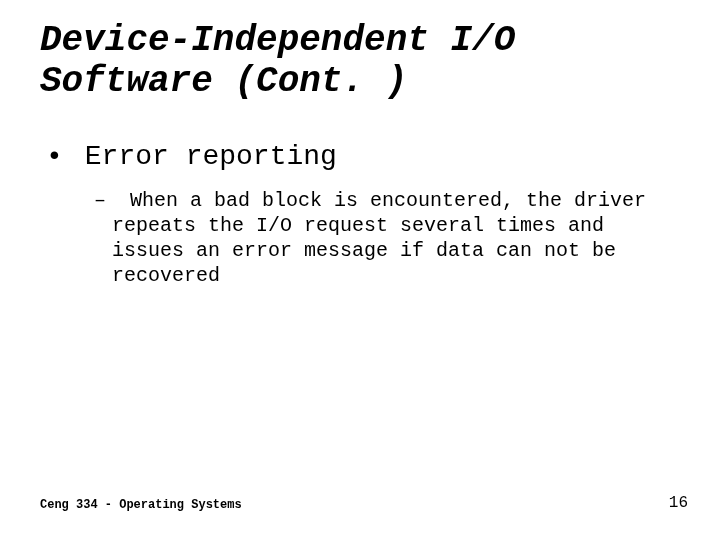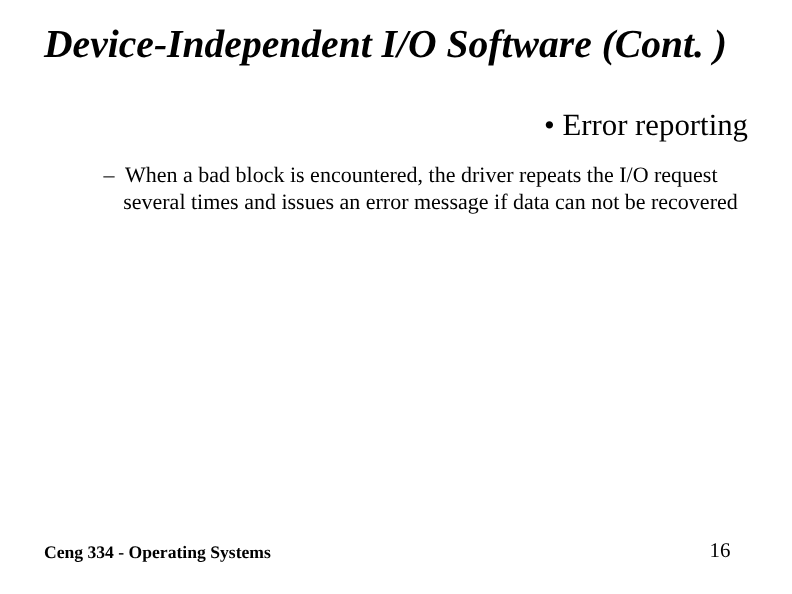--- a/index.html
+++ b/index.html
@@ -1,24 +1,24 @@
 <!DOCTYPE html>
 <html><head>
 <meta charset="utf-8">
 <style>
-  * { margin: 0; padding: 0; box-sizing: border-box; }
+  * { margin: 0; padding: 0; box-sizing: border-box; font-family: Liberation Mono, monospace; }
   html, body { width: 720px; height: 540px; background: #fff; font-family: "Times New Roman", Times, serif; color: #000; }
   .slide { position: relative; width: 720px; height: 540px; padding: 20px 40px 0 40px; }
   .title { font-size: 36px; font-weight: bold; font-style: italic; line-height: 1.15; margin-bottom: 38px; }
-  .bullet { font-size: 28px; margin-left: 6px; margin-bottom: 16px; text-align: right; }
+  .bullet { font-size: 28px; margin-left: 6px; margin-bottom: 16px; }
   .bullet::before { content: "\2022"; display: inline-block; width: 22px; }
   .sub { font-size: 20px; margin-left: 54px; line-height: 1.25; text-indent: -18px; padding-left: 18px; max-width: 580px; }
   .sub::before { content: "\2013\00a0"; }
-  .footer-left { position: absolute; left: 40px; bottom: 28px; font-size: 16px; font-weight: bold; }
-  .footer-right { position: absolute; right: 56px; bottom: 28px; font-size: 19px; }
+  .footer-left { position: absolute; left: 40px; bottom: 28px; font-size: 12px; font-weight: bold; }
+  .footer-right { position: absolute; right: 32px; bottom: 28px; font-size: 16px; }
 </style>
 </head>
 <body>
 
 <div class="slide">
   <h1 class="title">Device-Independent I/O Software (Cont. )</h1>
 
   <div class="bullet">
     <span>Error reporting</span>
   </div>

